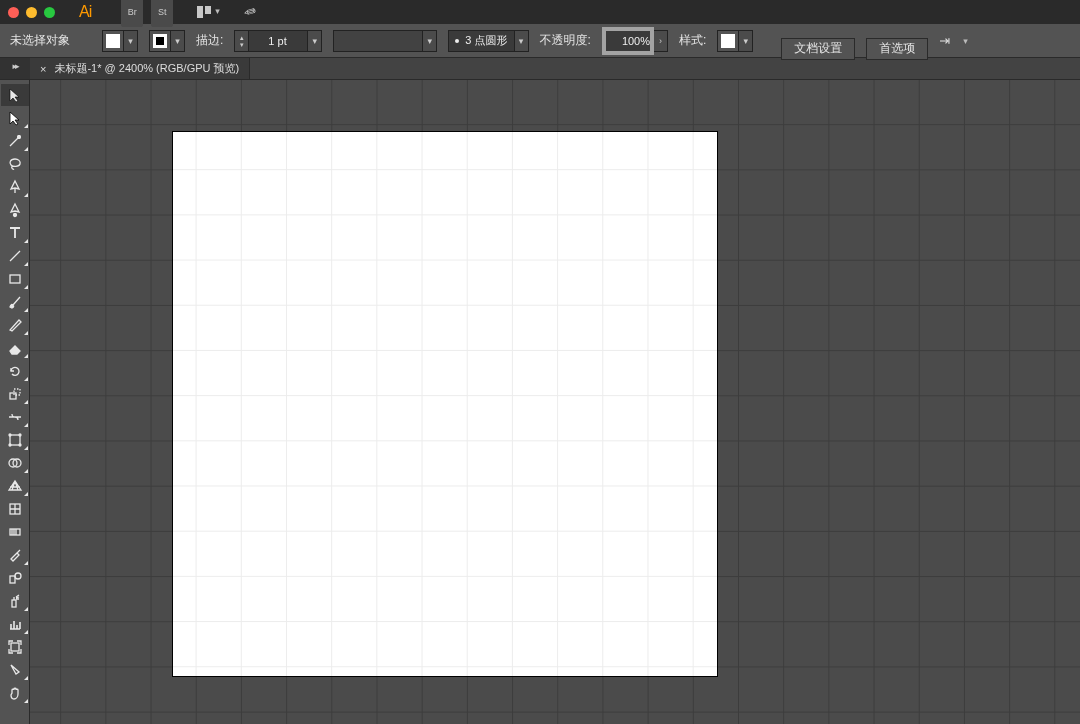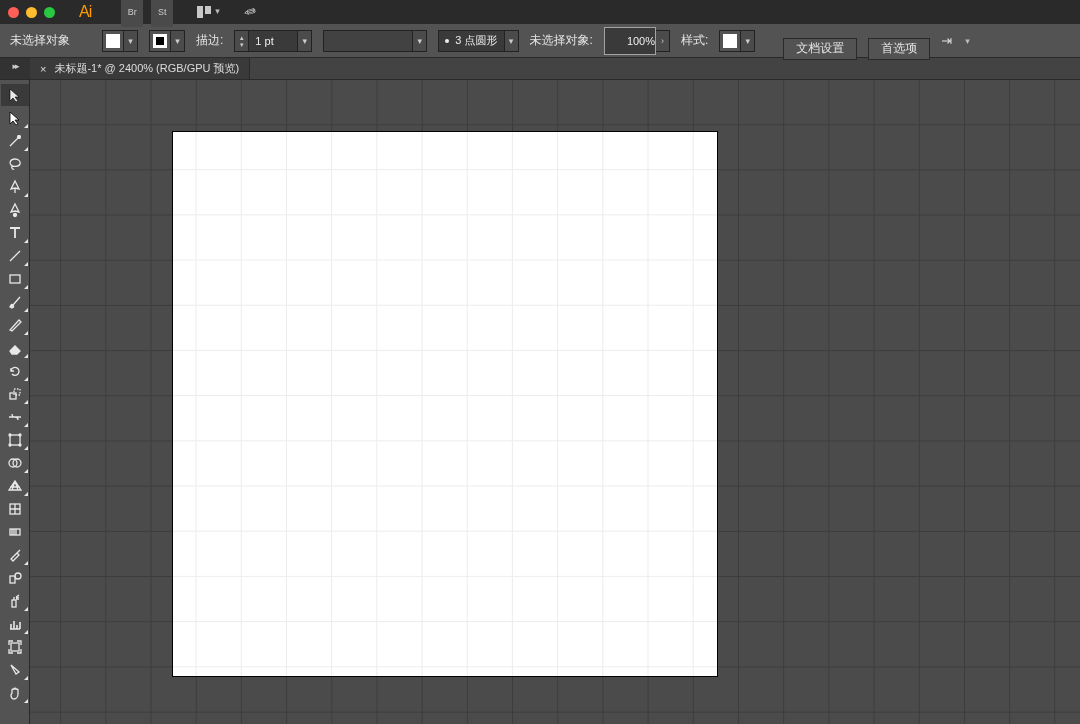--- a/index.html
+++ b/index.html
@@ -45,39 +45,39 @@
     content: ""; position: absolute; inset: 3px; background: #000;
   }
   .mini-chev {
     width: 14px; height: 22px; display: flex; align-items: center; justify-content: center;
     font-size: 9px; color: #ccc; border: 1px solid #222; border-left: none; background: #4b4b4b;
   }
   .combo { display: flex; align-items: center; }
 
   .lbl { color: #e4e4e4; }
   .stroke-input {
-    width: 50px; height: 22px; background: #3a3a3a; border: 1px solid #222; color: #eee;
-    display: flex; align-items: center; padding-left: 6px; font-size: 11px; position: relative;
+    width: 60px; height: 22px; background: #3a3a3a; border: 1px solid #222; color: #eee;
+    display: flex; align-items: center; padding-left: 19px; font-size: 11px; position: relative;
   }
   .stepper {
     width: 14px; height: 22px; display: flex; flex-direction: column; justify-content: center;
     border: 1px solid #222; border-right: none; background: #4b4b4b; font-size: 7px; line-height: 7px; color:#ccc;
     align-items: center;
   }
   .wide-empty {
     width: 90px; height: 22px; background: #424242; border: 1px solid #222;
   }
   .profile-box {
     height: 22px; background: #3a3a3a; border: 1px solid #222; display: flex; align-items: center;
     padding: 0 6px; gap: 6px; font-size: 11px; color: #eee; justify-content: center;
   }
   .profile-dot { width: 4px; height: 4px; border-radius: 50%; background: #eee; flex: none; }
   .opac-box {
-    width: 52px; height: 28px; background: #3a3a3a; border: 1px solid #a3a3a3; color: #eee;
-    display: flex; align-items: center; padding-left: 22px; font-size: 11px;
+    width: 52px; height: 28px; background: #3a3a3a; border: 4px solid #a3a3a3; color: #eee;
+    display: flex; align-items: center; padding-left: 16px; font-size: 11px;
   }
   .btn {
     height: 22px; padding: 0 12px; background: #535353; border: 1px solid #2a2a2a;
     color: #e4e4e4; display: flex; align-items: center; font-size: 12px; margin-top: 16px;
   }
   .pin-ico { font-size: 13px; color: #ddd; }
 
   
   .tabstrip {
     height: 22px; background: #434343; display: flex; align-items: stretch; border-bottom: 1px solid #2a2a2a;
@@ -194,21 +194,21 @@
   </div>
 
   <div class="combo">
     <div class="profile-box">
       <span class="profile-dot"></span>
       <span>3 点圆形</span>
     </div>
     <div class="mini-chev">▾</div>
   </div>
 
-  <span class="lbl">未选择对象:</span>
+  <span class="lbl">不透明度:</span>
   <div class="combo">
     <div class="opac-box">100%</div>
     <div class="mini-chev">›</div>
   </div>
 
   <span class="lbl">样式:</span>
   <div class="combo">
     <div class="swatch-btn">
         <div class="swatch-inner swatch-white"></div>
       </div>

